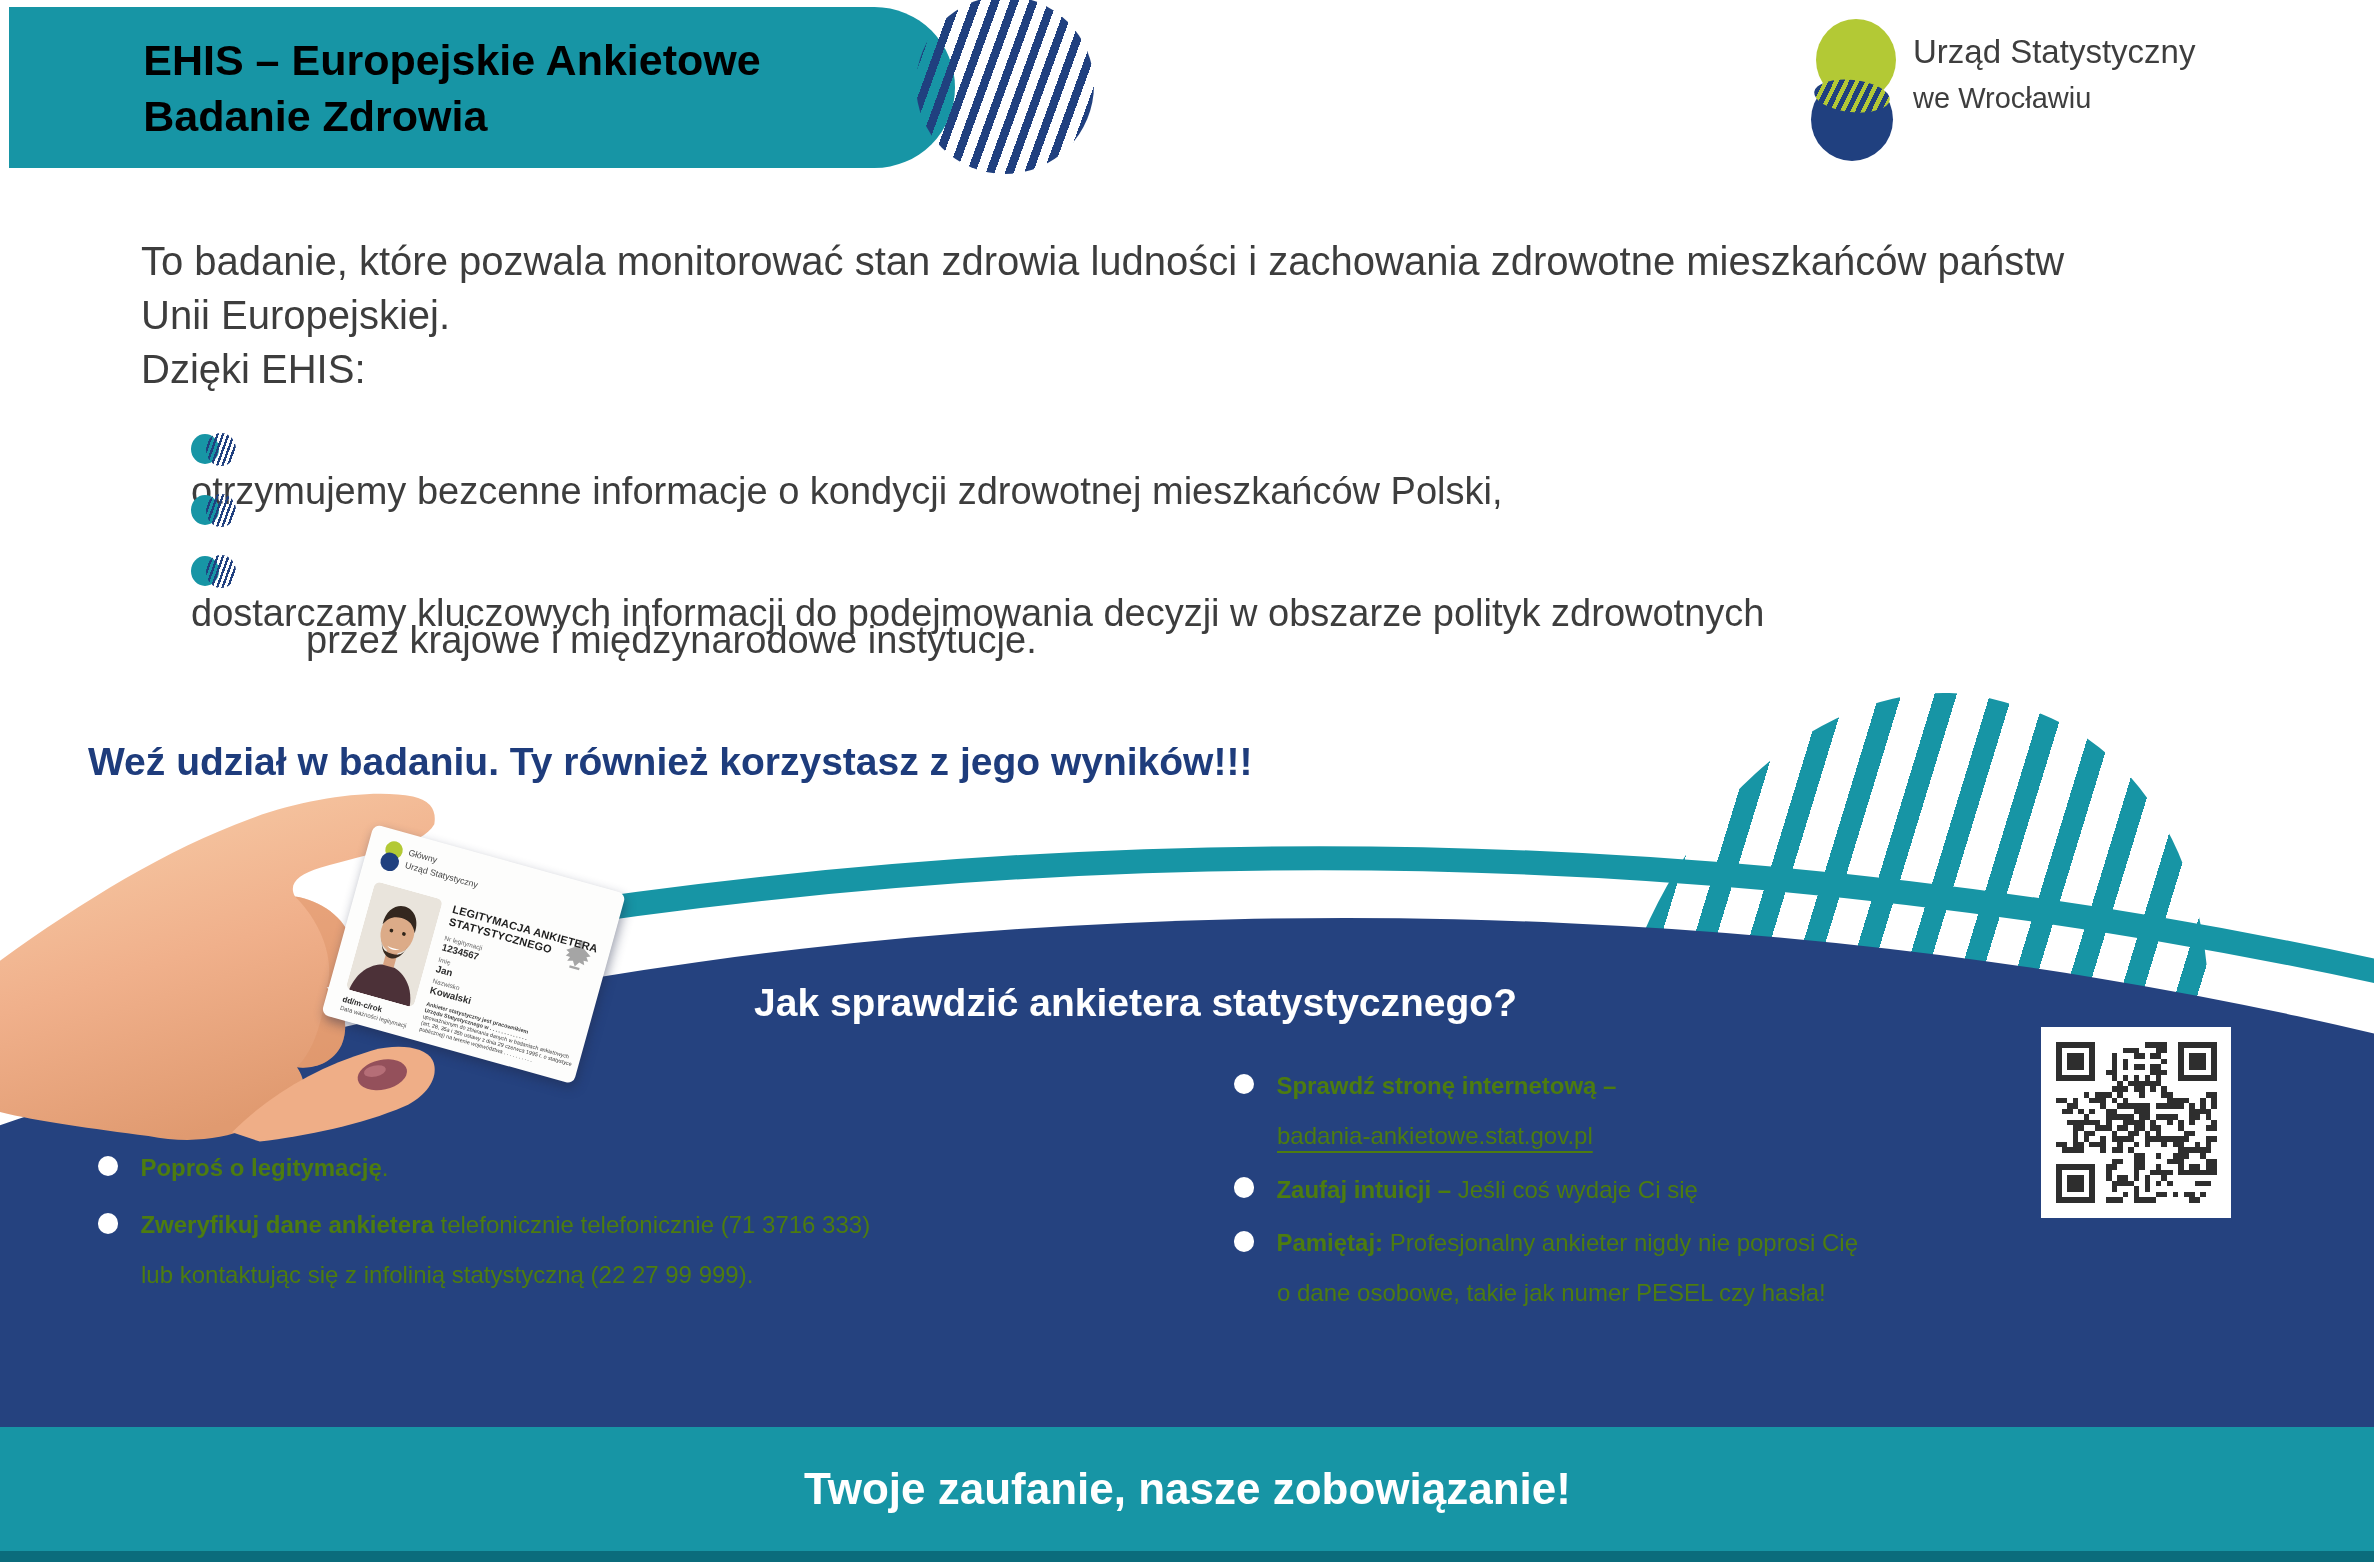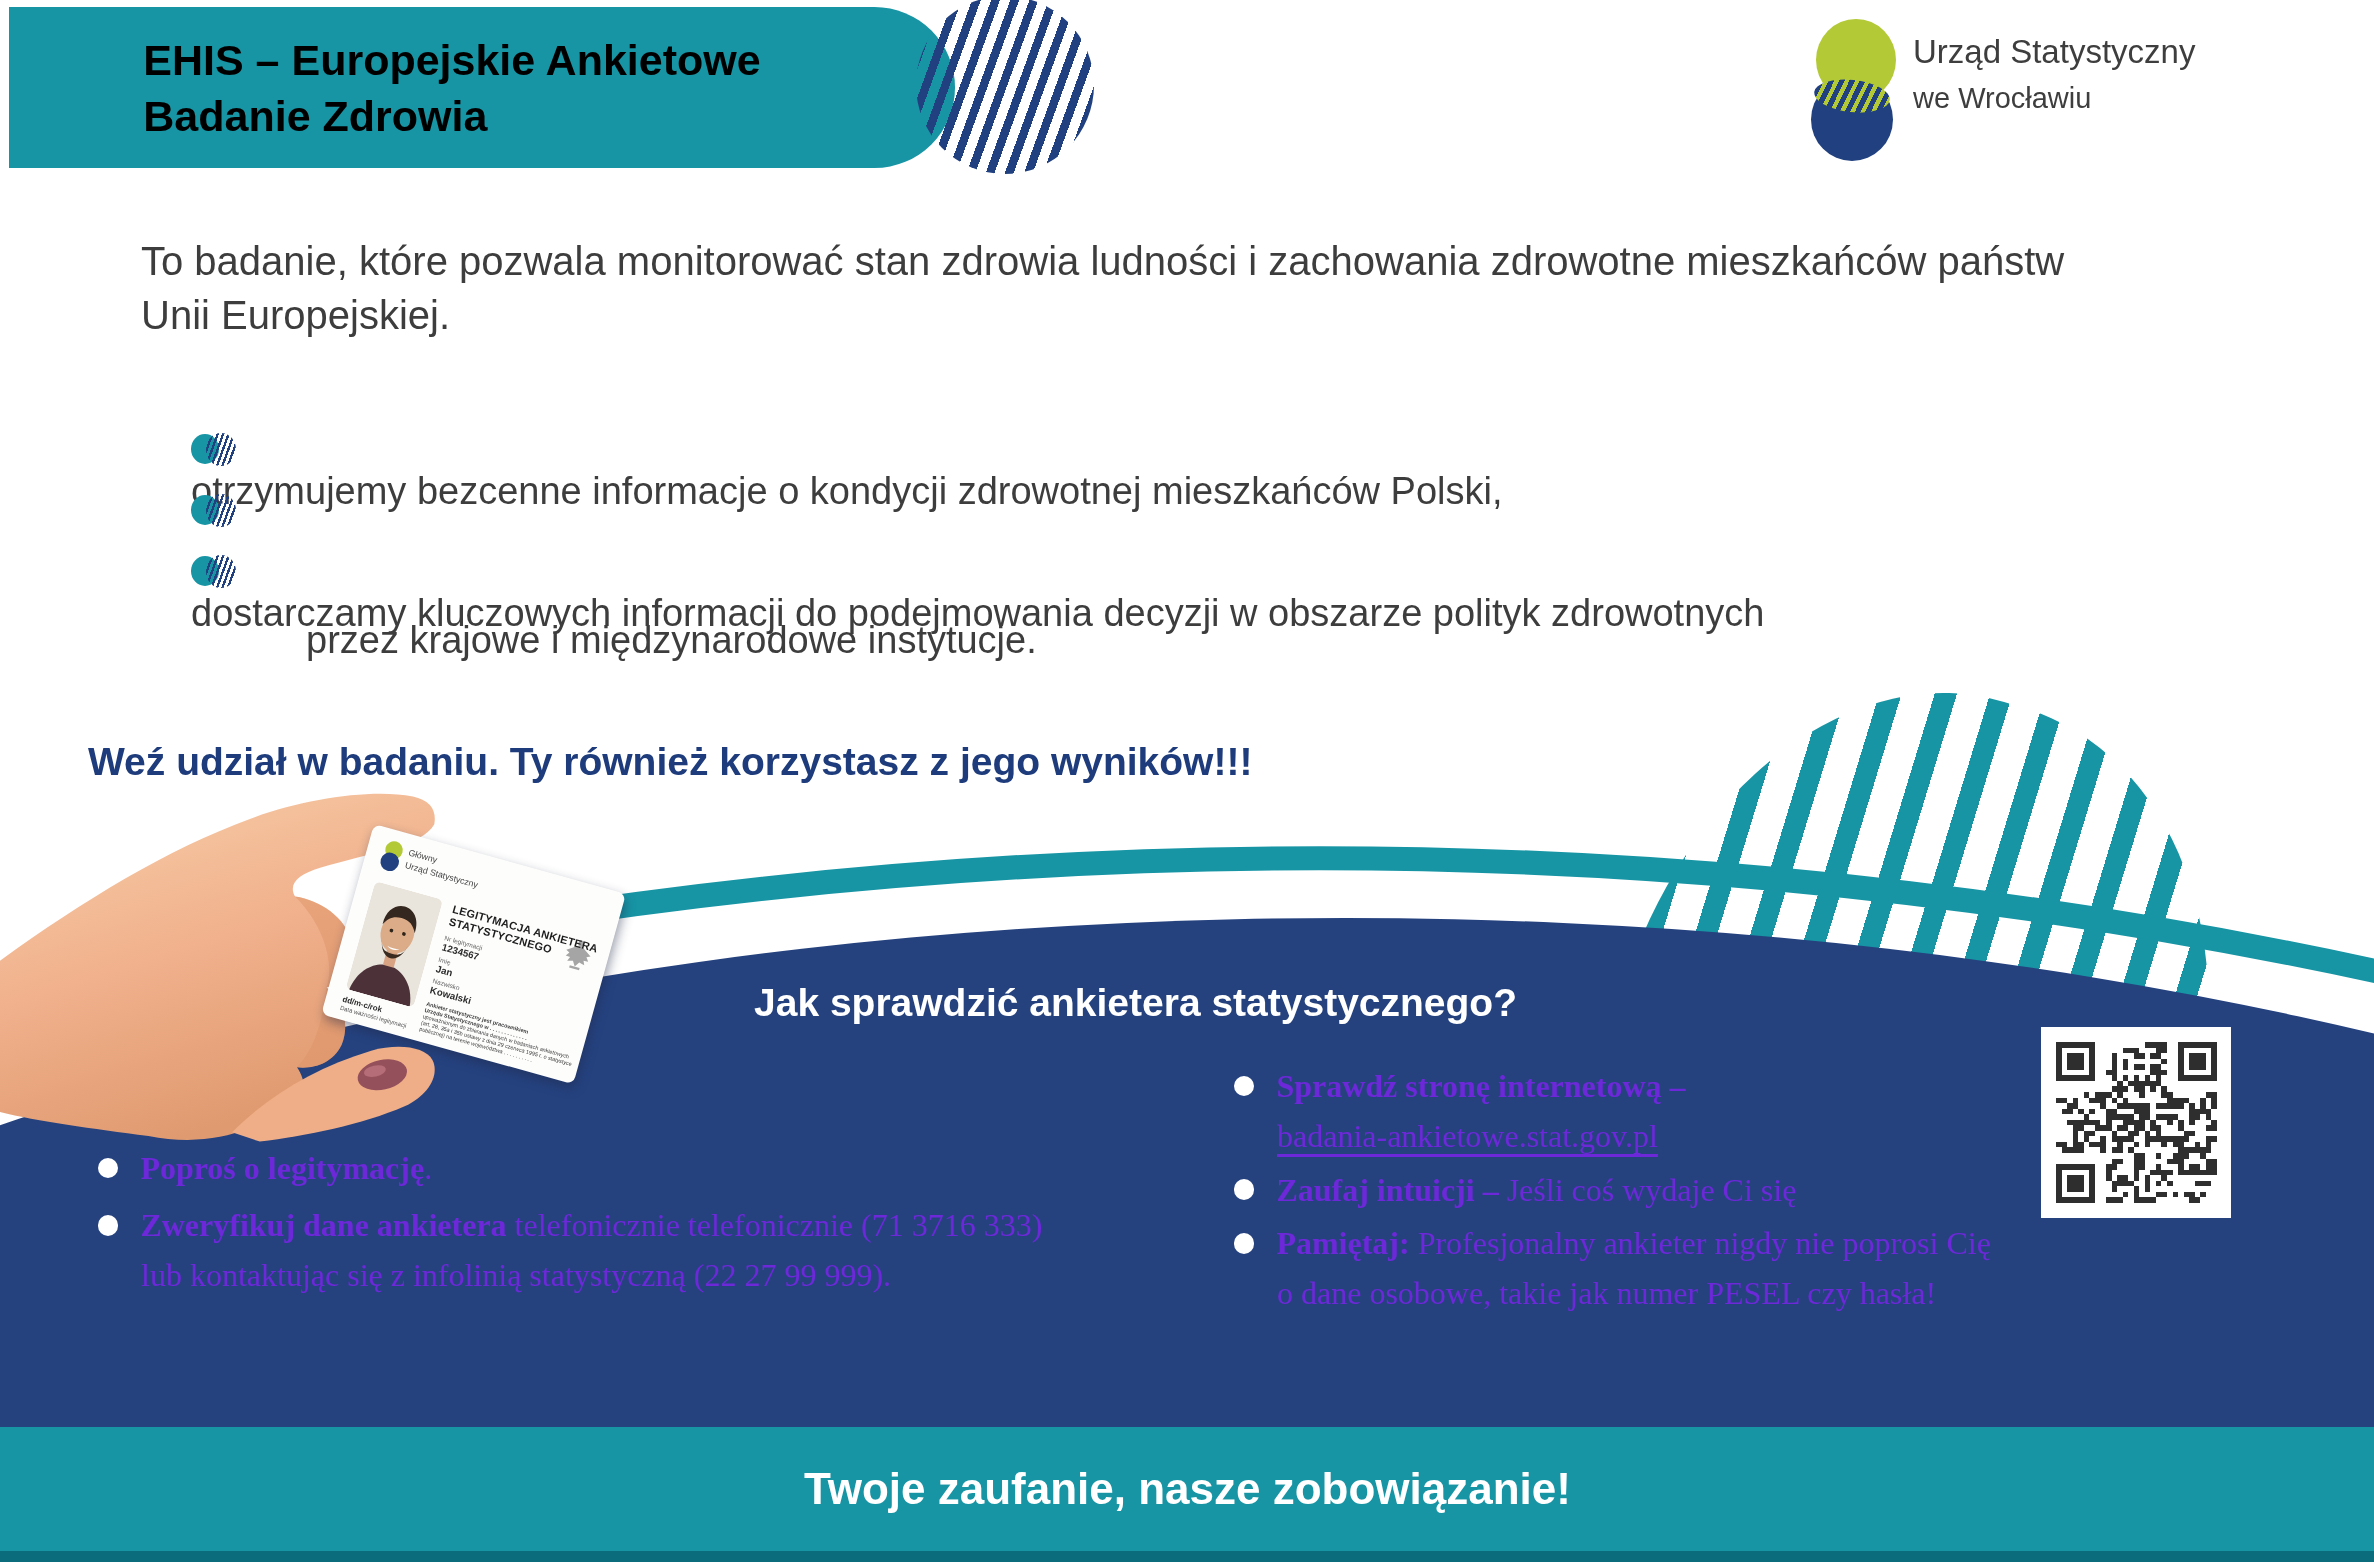--- a/index.html
+++ b/index.html
@@ -55,21 +55,21 @@
               position:relative;color:#2c2c2c;overflow:hidden;}
   .ci-label{font-size:13px;color:#666;line-height:15px;}
   .ci-value{font-size:19.5px;font-weight:bold;line-height:22px;}
   .ci-title{font-size:22px;font-weight:bold;line-height:26px;letter-spacing:0.5px;color:#1d1d1d;}
   .ci-note{font-size:11px;line-height:13px;color:#3a3a3a;}
   .ci-photo{position:absolute;left:33px;top:109px;width:141px;height:224px;border-radius:13px;overflow:hidden;}
 
   
   .panel-heading{position:absolute;left:0;top:981px;width:2271px;text-align:center;z-index:40;
                  color:#ffffff;font-size:39px;font-weight:bold;}
-  .nb{color:#6d28d9;font-size:32px;line-height:50px;z-index:40;font-family:Liberation Serif, serif;}
+  .nb{color:#4d7c0f;font-size:24px;line-height:50px;z-index:40;}
   .nb .dot{display:inline-block;width:20.4px;height:20.4px;border-radius:50%;background:#ffffff;
            margin-right:22px;vertical-align:middle;position:relative;top:-3.7px;}
   .nb b{font-weight:bold;}
   .nb .cont{padding-left:43px;}
   .left-bullets{position:absolute;left:98px;top:1143px;width:1243px;}
   .right-bullets{position:absolute;left:1234px;top:1061px;width:983px;}
   .rb-gap{height:3.7px;}
   .link-url{text-decoration:underline;text-underline-offset:6.5px;}
 
   
@@ -103,20 +103,21 @@
 
   <div class="logo-circle" style="left:1816px;top:18.6px;width:80px;height:82px;background:#b3c935;z-index:22;"></div>
   <div class="logo-circle" style="left:1811px;top:78px;width:82px;height:83px;background:#20407f;z-index:21;"></div>
   <div class="logo-lens"></div>
   <div class="logo-text1">Urząd Statystyczny</div>
   <div class="logo-text2">we Wrocławiu</div>
 
   <div class="intro">
     <div class="nowrap">To badanie, które pozwala monitorować stan zdrowia ludności i zachowania zdrowotne mieszkańców państw</div>
     <div class="nowrap">Unii Europejskiej.</div>
+    <div class="nowrap">Dzięki EHIS:</div>
   </div>
 
   <div class="benefits">
     <div class="brow">
       <span class="bicon">
           <span class="c1"></span>
           <span class="c2"></span>
         </span>
       <span class="nowrap">otrzymujemy bezcenne informacje o kondycji zdrowotnej mieszkańców Polski,</span>
     </div>

